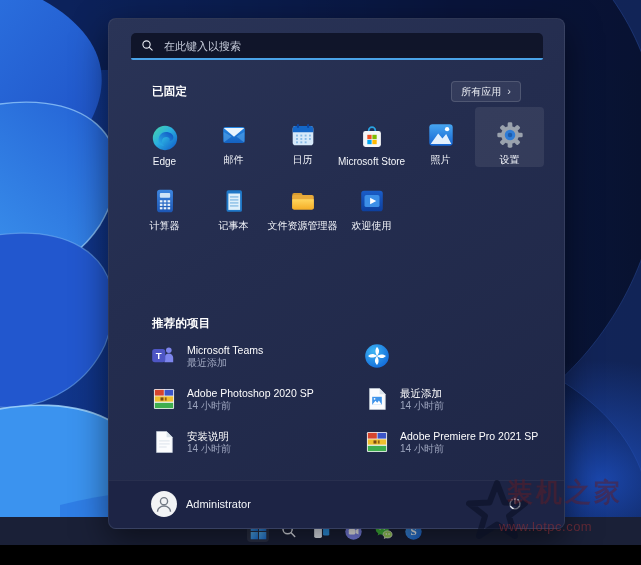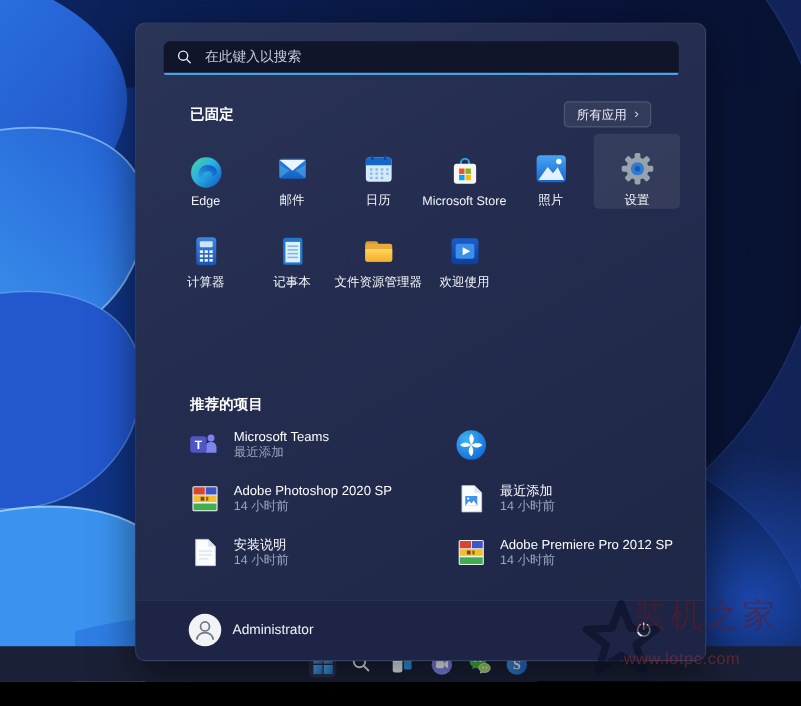--- a/index.html
+++ b/index.html
@@ -59,21 +59,21 @@
 
   
   .taskbar{position:absolute;left:0;right:0;bottom:0;height:28px;background:#1a2037;z-index:10;}
   .tb-btn{position:absolute;top:3px;width:22px;height:22px;display:flex;align-items:center;
           justify-content:center;border-radius:4px;cursor:default;}
   .tb-btn.active{background:rgba(255,255,255,.08);}
 
   
   .watermark{position:absolute;right:0;bottom:0;width:178px;height:72px;z-index:30;pointer-events:none;}
   .wm-star{position:absolute;left:2px;top:6px;opacity:.6;}
-  .wm-name{position:absolute;left:44px;top:2px;font-size:26px;font-weight:400;
+  .wm-name{position:absolute;left:44px;top:2px;font-size:26px;font-weight:700;
     color:rgba(96,28,38,.5);letter-spacing:3px;white-space:nowrap;}
   .wm-url{position:absolute;left:36px;top:46px;font-size:13px;font-weight:normal;
     color:rgba(150,48,52,.55);letter-spacing:.5px;}
 </style>
 </head>
 <body>
 
 <div class="stage">
 
   <div class="wallpaper">
@@ -453,21 +453,21 @@
             <rect x="4.5" y="4.5" width="23" height="23" rx="1.5" fill="#f1f1f1"></rect>
             <rect x="5.5" y="5.5" width="10.3" height="6.6" fill="#d6452e"></rect>
             <rect x="16.6" y="5.5" width="9.9" height="6.6" fill="#3c55c8"></rect>
             <rect x="5.5" y="13" width="21" height="6" fill="#f0bf2e"></rect>
             <rect x="12" y="14.2" width="3.4" height="3.6" fill="#7a4a12"></rect>
             <rect x="17" y="14.2" width="2" height="3.6" fill="#7a4a12" opacity=".8"></rect>
             <rect x="5.5" y="20.4" width="21" height="6.1" fill="#3fae4e"></rect>
           </svg>
         </span>
         <span class="rec-text">
-          <span class="rec-title">Adobe Premiere Pro 2012 SP</span>
+          <span class="rec-title">Adobe Premiere Pro 2021 SP</span>
           <span class="rec-sub">14 小时前</span>
         </span>
       </div>
     </div>
 
     <div class="user-bar">
       <div class="user-chip">
         <span class="avatar">
           <svg viewBox="0 0 32 32" width="26" height="26">
             <circle cx="16" cy="12.5" r="4.4" fill="none" stroke="#737a85" stroke-width="1.7"></circle>

